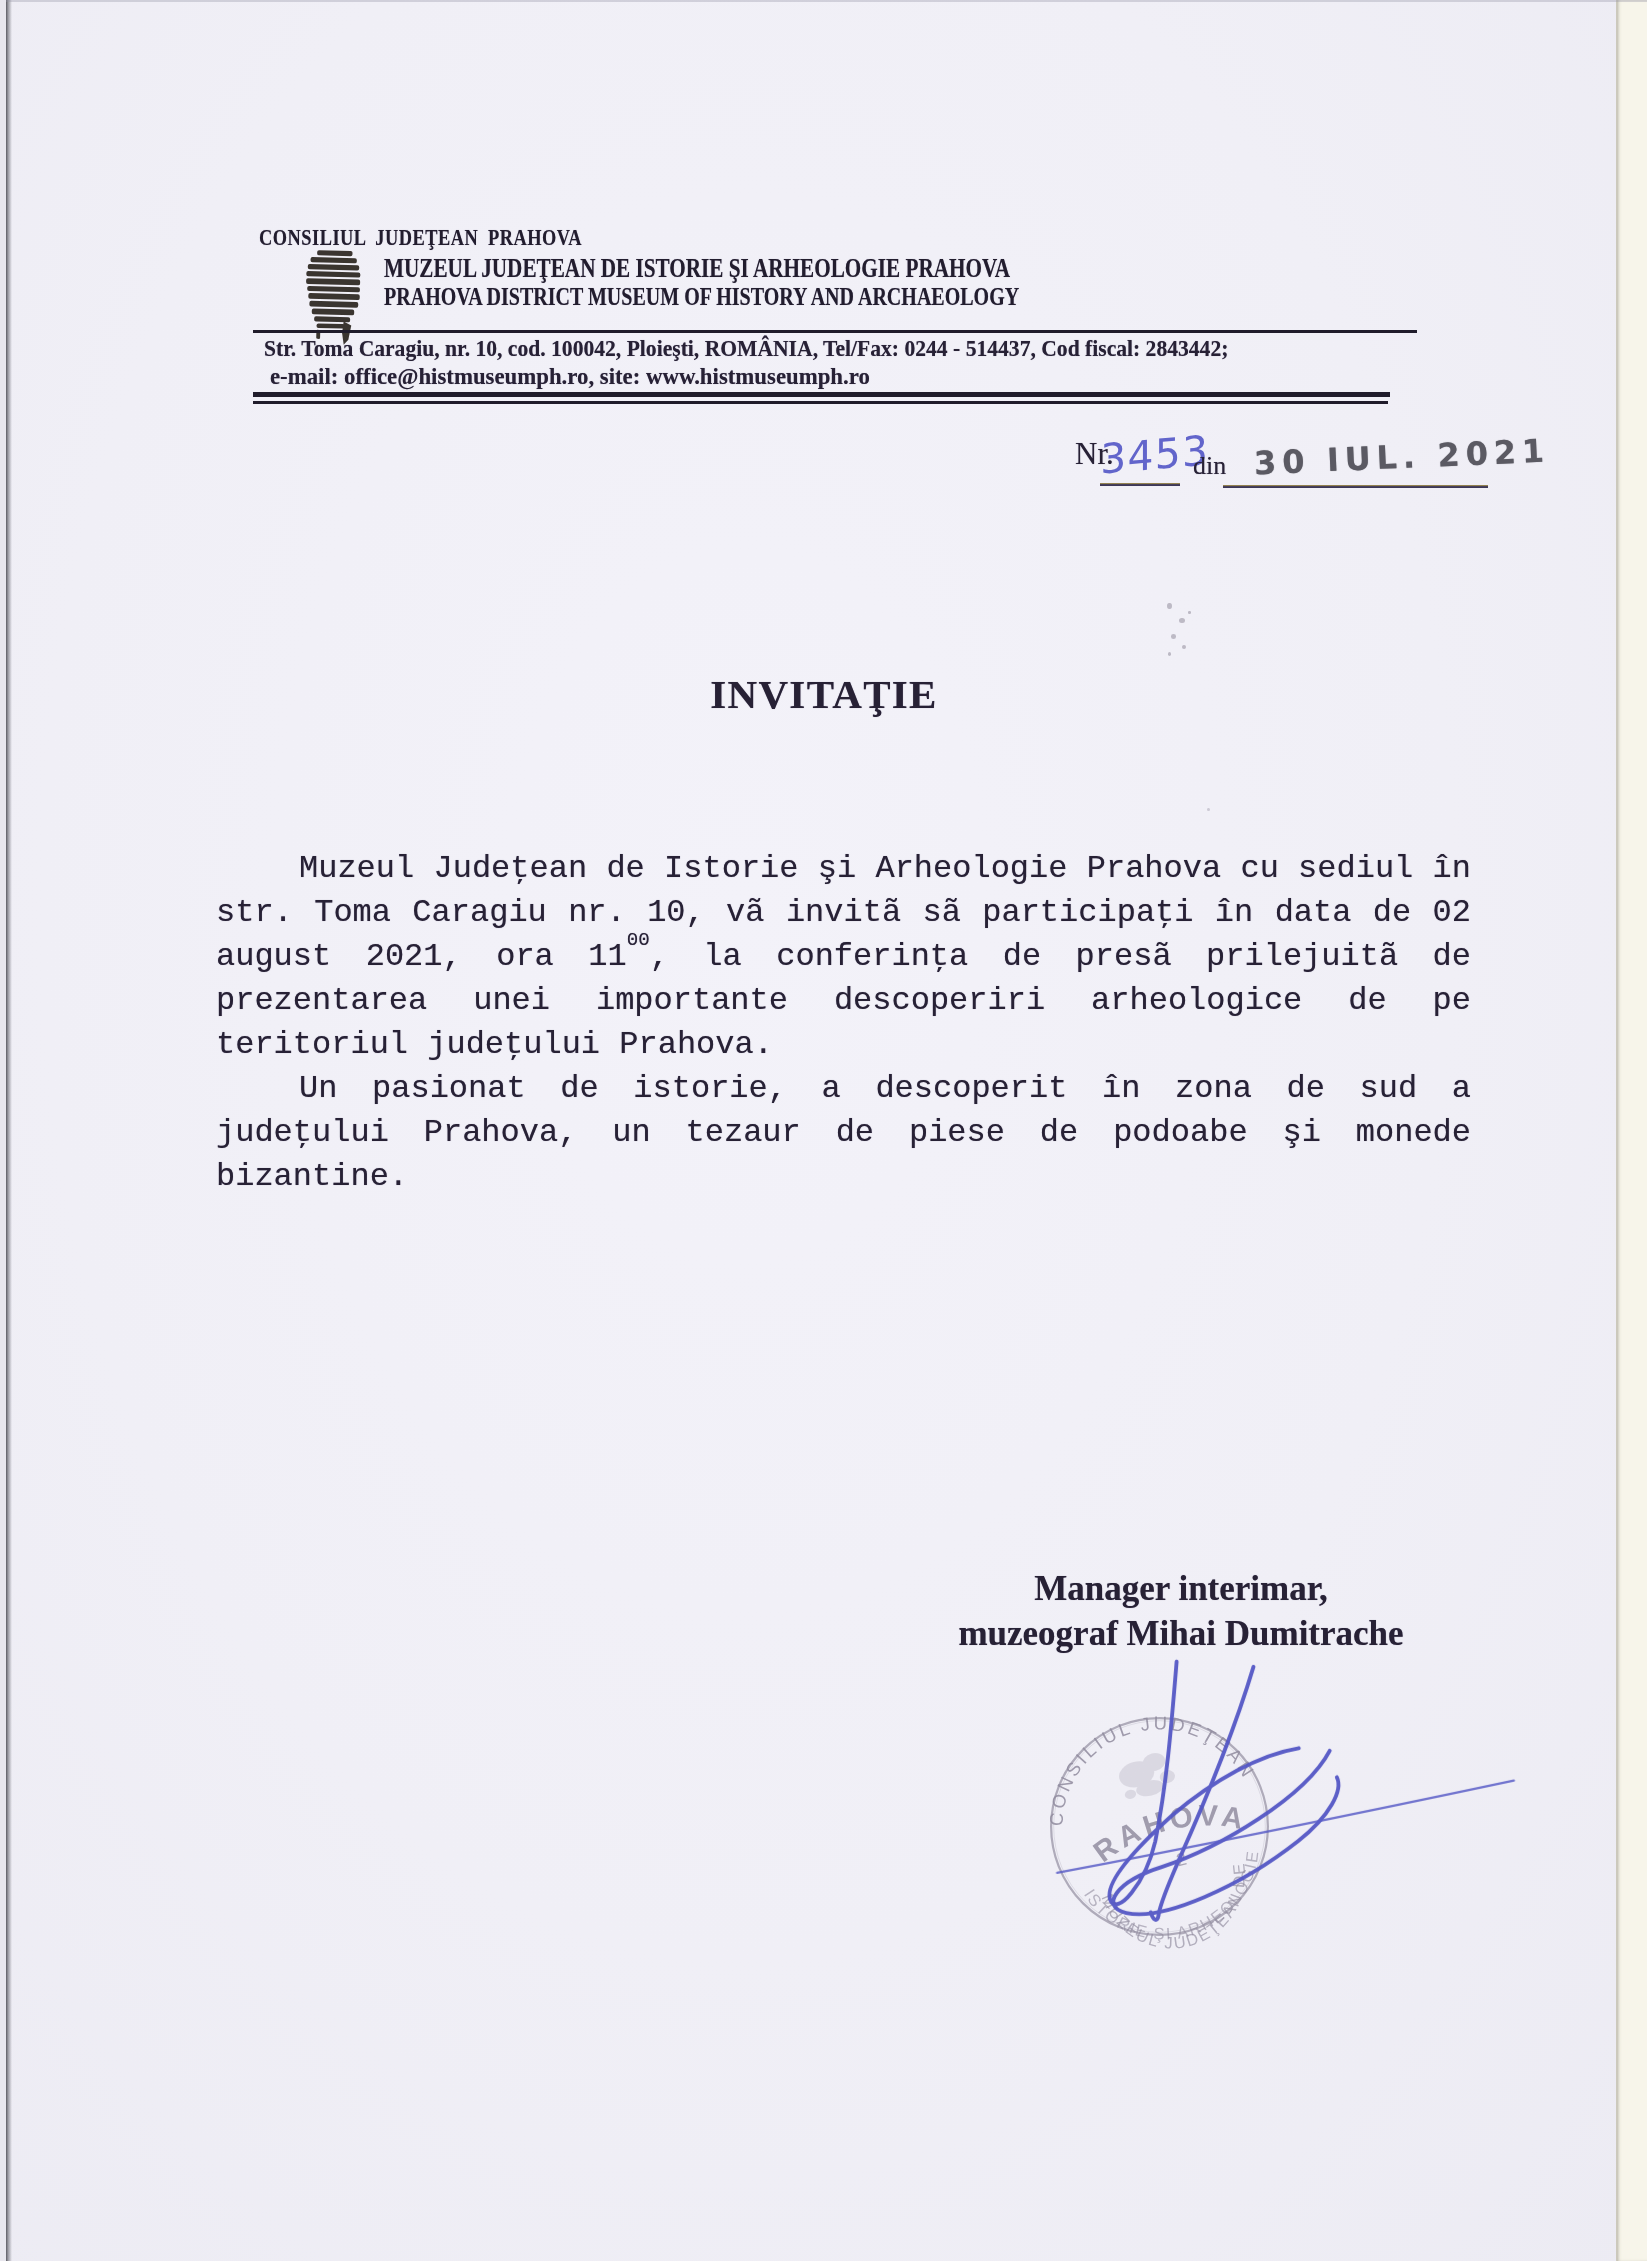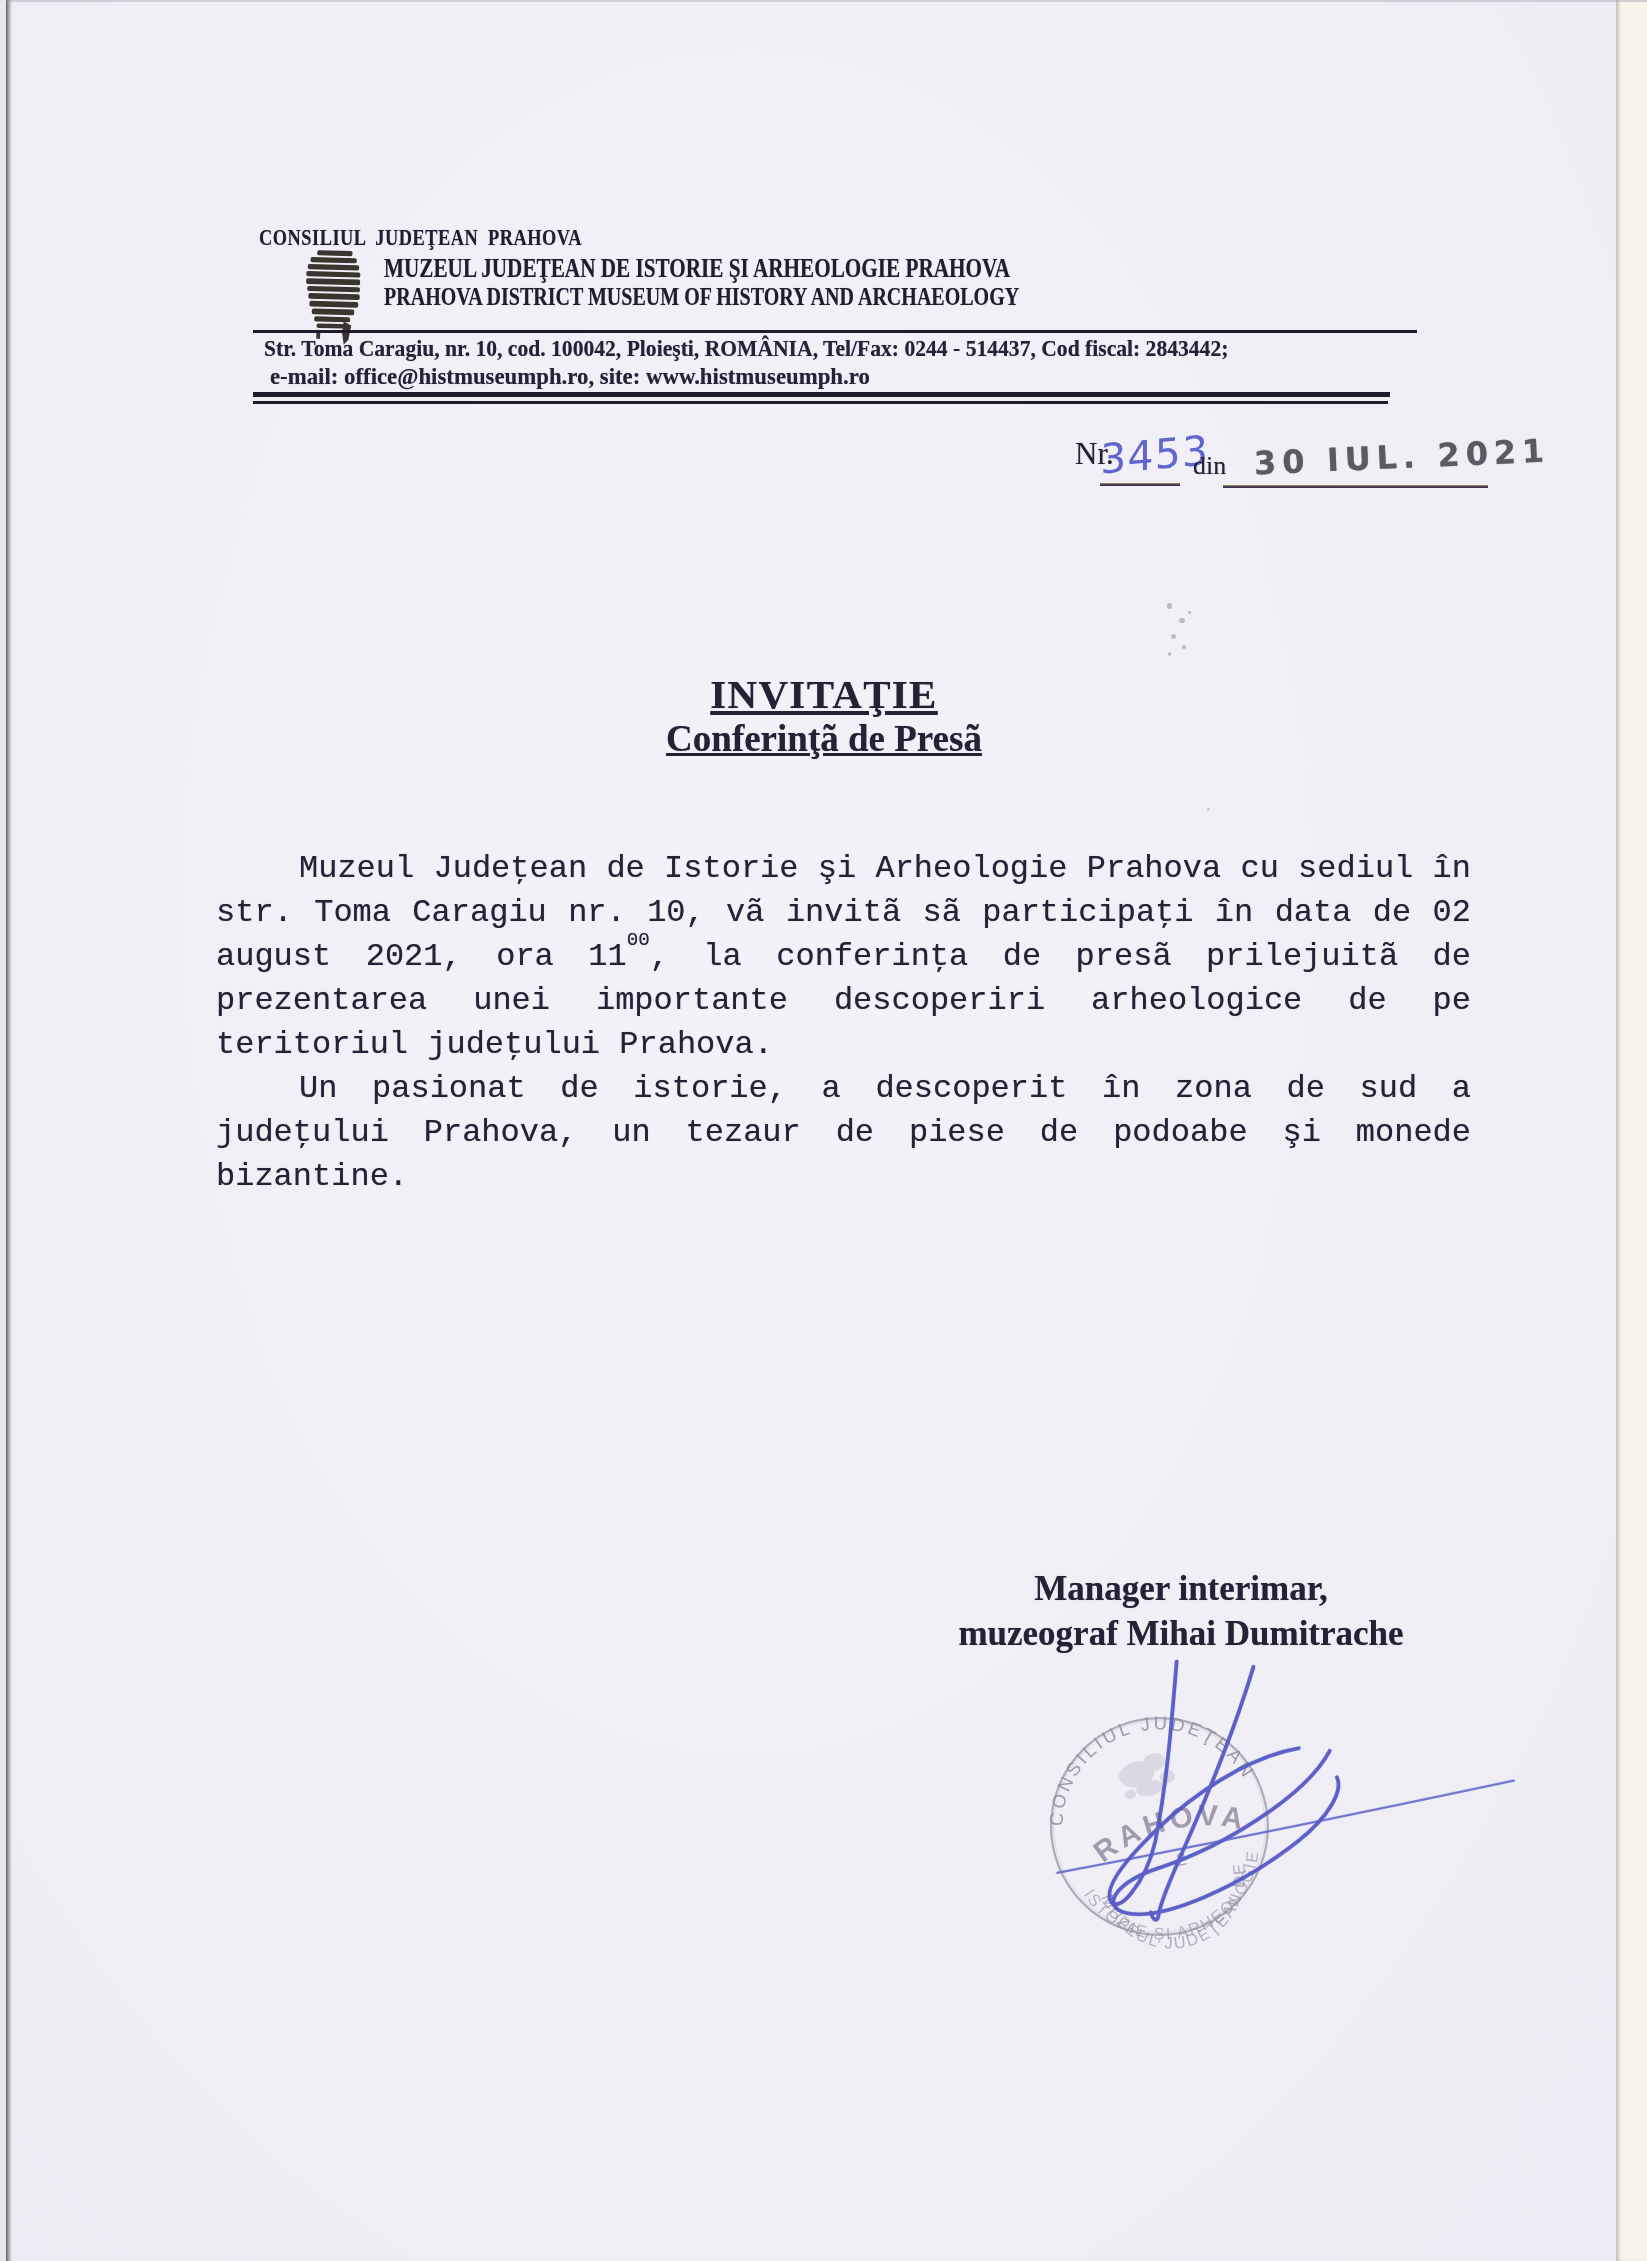--- a/index.html
+++ b/index.html
@@ -43,21 +43,21 @@
     transform:rotate(-5deg) skewX(-5deg);letter-spacing:1.3px;opacity:.95;}
   #din-label{left:1187px;top:451px;font-size:26px;}
   #date-stamp{left:1248px;top:438px;font-size:32px;font-weight:bold;color:#47464f;
     font-family:"DejaVu Sans",sans-serif;letter-spacing:5.8px;transform:rotate(-2.5deg);opacity:.88;
     text-shadow:0 0 1px rgba(60,60,70,.6);}
   .uline{height:2.6px;background:linear-gradient(to bottom,#b9a24d 0%,#3c3758 55%,#3c3758 100%);}
   #uline-nr{left:1094px;top:483px;width:80px;}
   #uline-date{left:1217px;top:485px;width:265px;}
 
   
-  #title-block{left:190px;top:672px;width:1256px;text-align:center;text-decoration:underline;}
+  #title-block{left:190px;top:672px;width:1256px;text-align:center;}
   #title-main{font-size:41px;font-weight:bold;letter-spacing:1.3px;line-height:44px;}
   #title-sub{font-size:37px;font-weight:bold;margin-top:1.9px;line-height:41px;}
 
   
   #body-block{left:210px;top:847px;width:1255px;font-size:32px;line-height:44px;text-align:justify;font-family:Liberation Mono, monospace;}
   #body-block p{margin:0;text-indent:83px;}
   #body-block sup{font-size:.60em;position:relative;top:-.45em;line-height:0;}
 
   
   #sig-block{left:878px;top:1566px;width:594px;text-align:center;font-size:35px;font-weight:bold;line-height:45px;}
@@ -113,21 +113,20 @@
   <div class="abs speck" style="left:1161px;top:603px;width:4.5px;height:5.8px;"></div>
   <div class="abs speck" style="left:1173px;top:618px;width:5.8px;height:5.2px;"></div>
   <div class="abs speck" style="left:1165px;top:634px;width:5.2px;height:4.5px;"></div>
   <div class="abs speck" style="left:1176px;top:645px;width:3.9px;height:3.9px;"></div>
   <div class="abs speck" style="left:1162px;top:652px;width:3.2px;height:3.9px;"></div>
   <div class="abs speck" style="left:1182px;top:611px;width:2.6px;height:2.6px;"></div>
   <div class="abs speck" style="left:1201px;top:808px;width:2.6px;height:3.2px;opacity:.35;"></div>
 
   <div class="abs" id="title-block">
     <div class="doc" id="title-main">INVITAŢIE</div>
-    <div class="doc" id="title-sub">Conferinţã de Presã</div>
   </div>
 
   <div class="abs doc" id="body-block">
     <p><span>Muzeul Judeţean de Istorie şi Arheologie Prahova cu sediul în str. Toma Caragiu nr. 10, vã invitã sã participaţi în data de 02 august 2021, ora 11</span><sup>00</sup><span>, la conferinţa de presã prilejuitã de prezentarea unei importante descoperiri arheologice de pe teritoriul judeţului Prahova.</span></p>
     <p>Un pasionat de istorie, a descoperit în zona de sud a judeţului Prahova, un tezaur de piese de podoabe şi monede bizantine.</p>
   </div>
 
   <div class="abs doc" id="sig-block">
     <div>Manager interimar,</div>
     <div>muzeograf Mihai Dumitrache</div>

